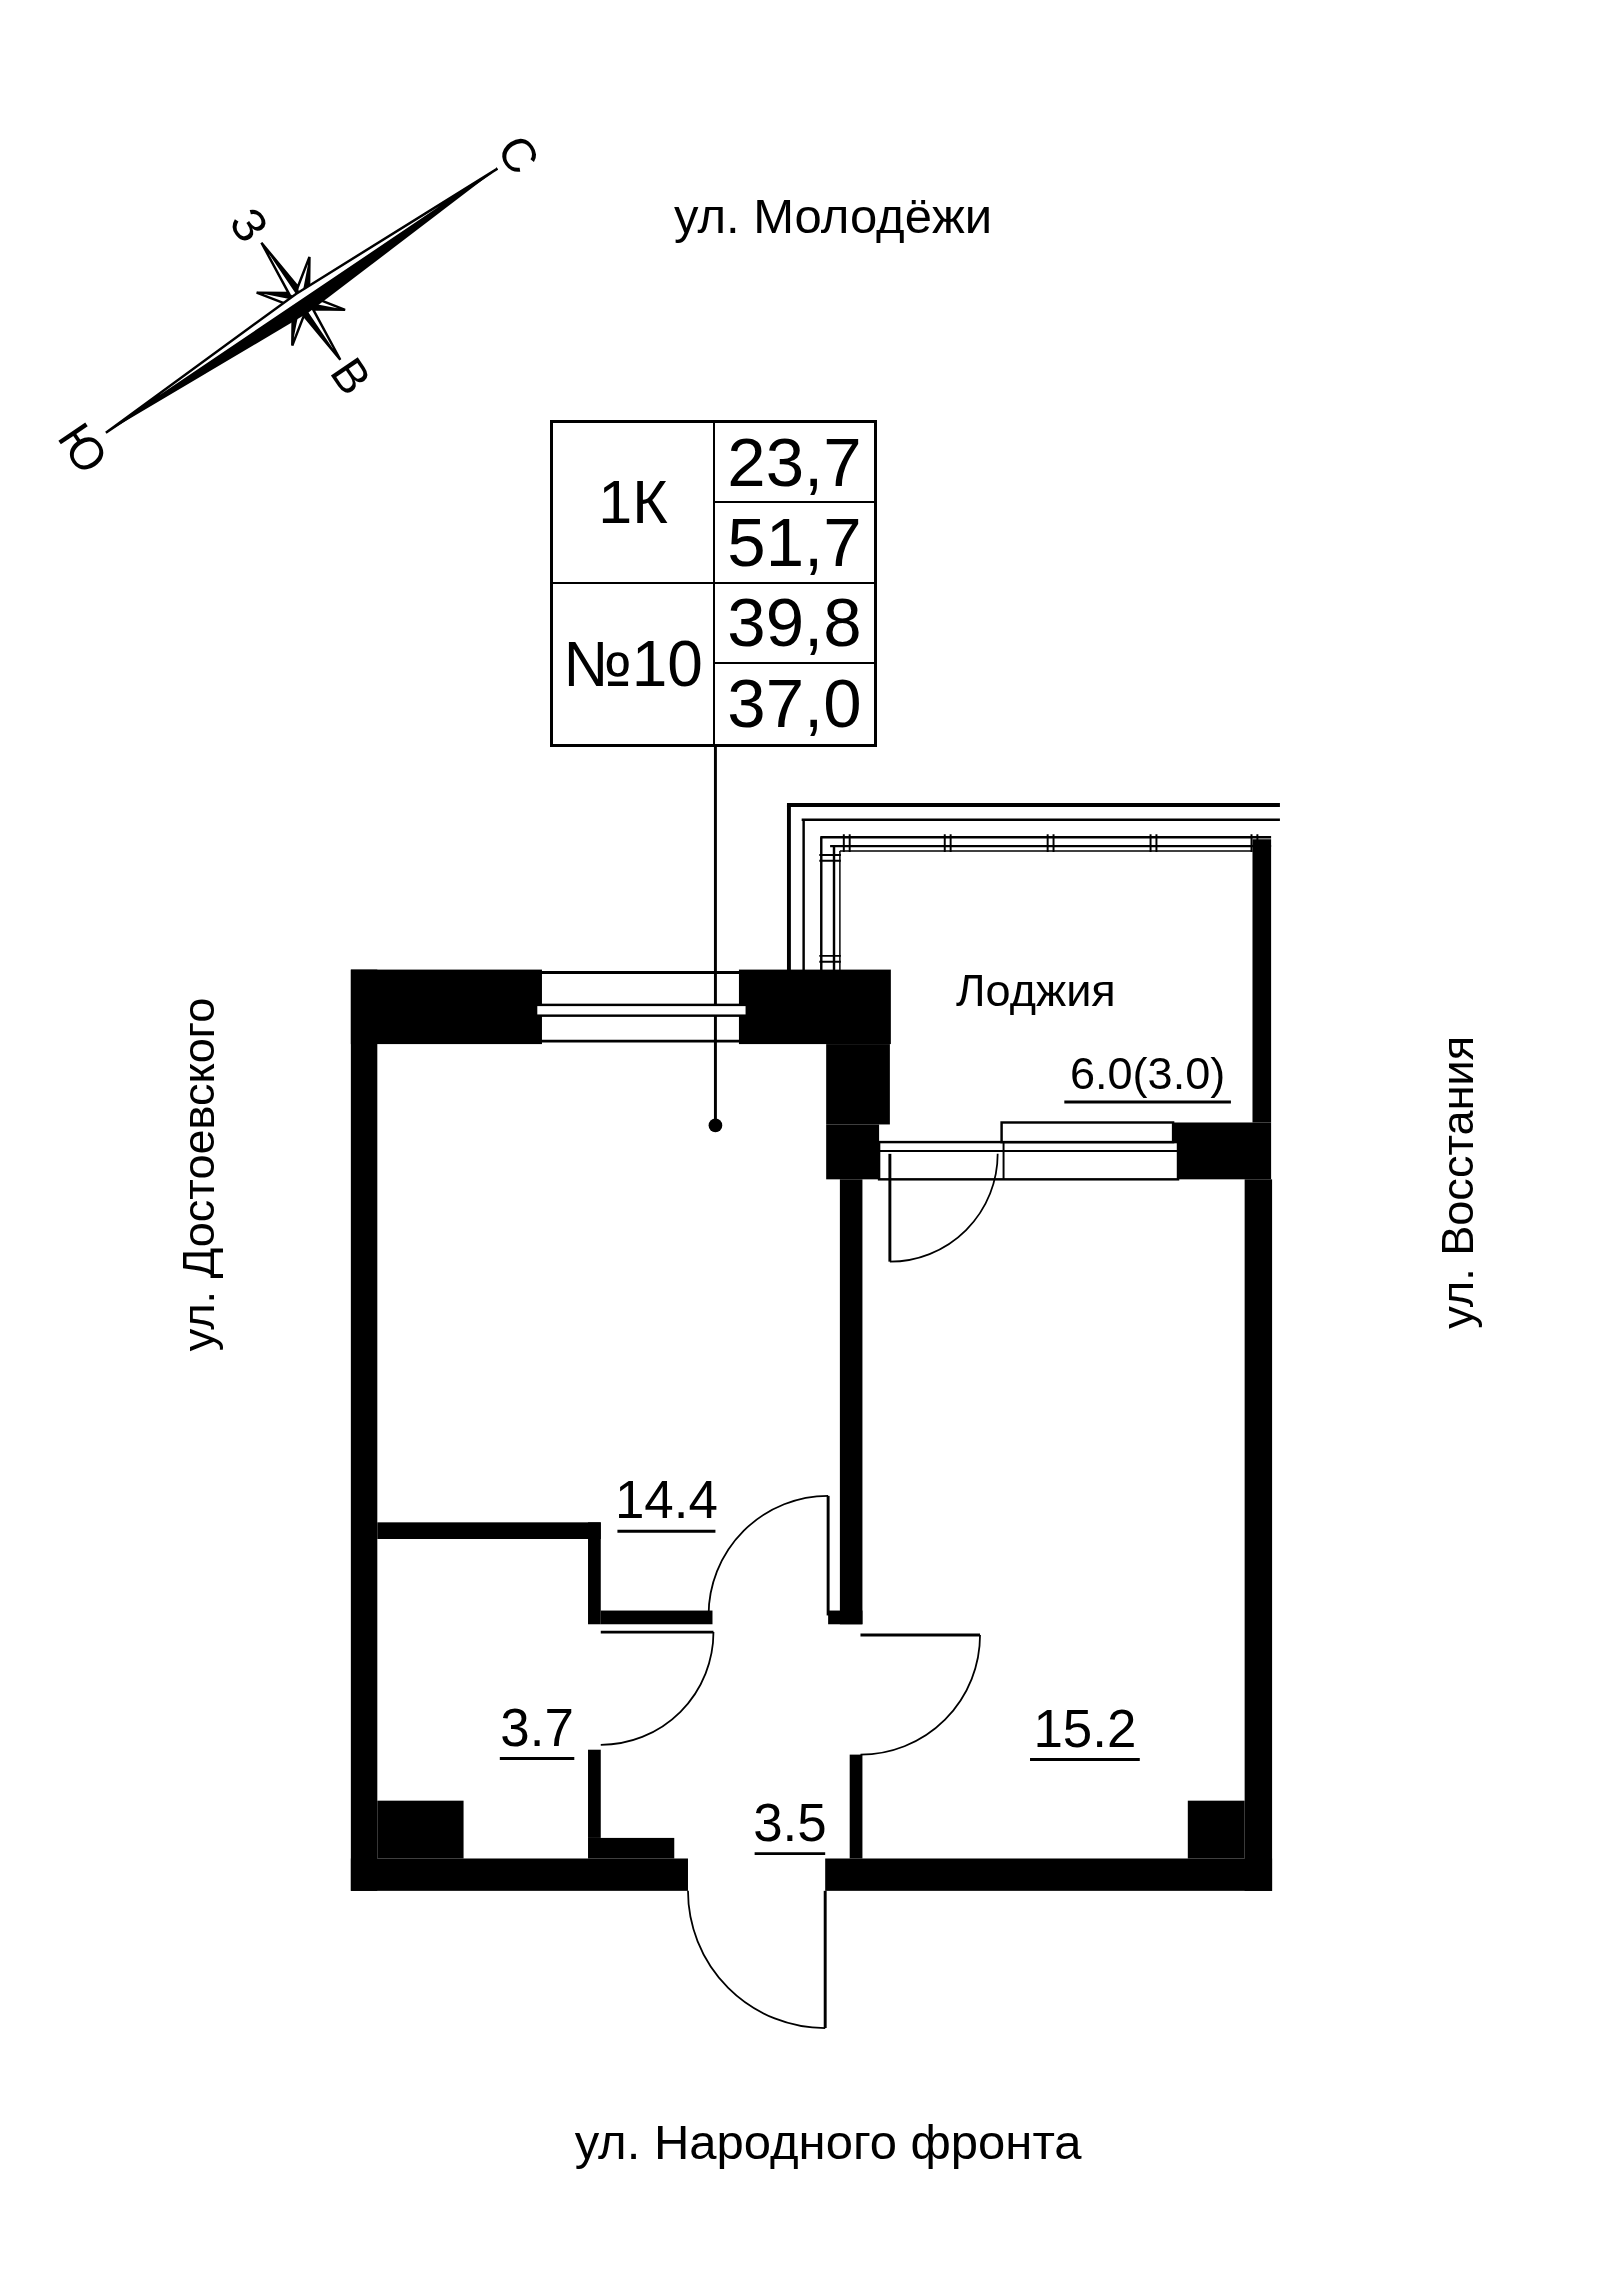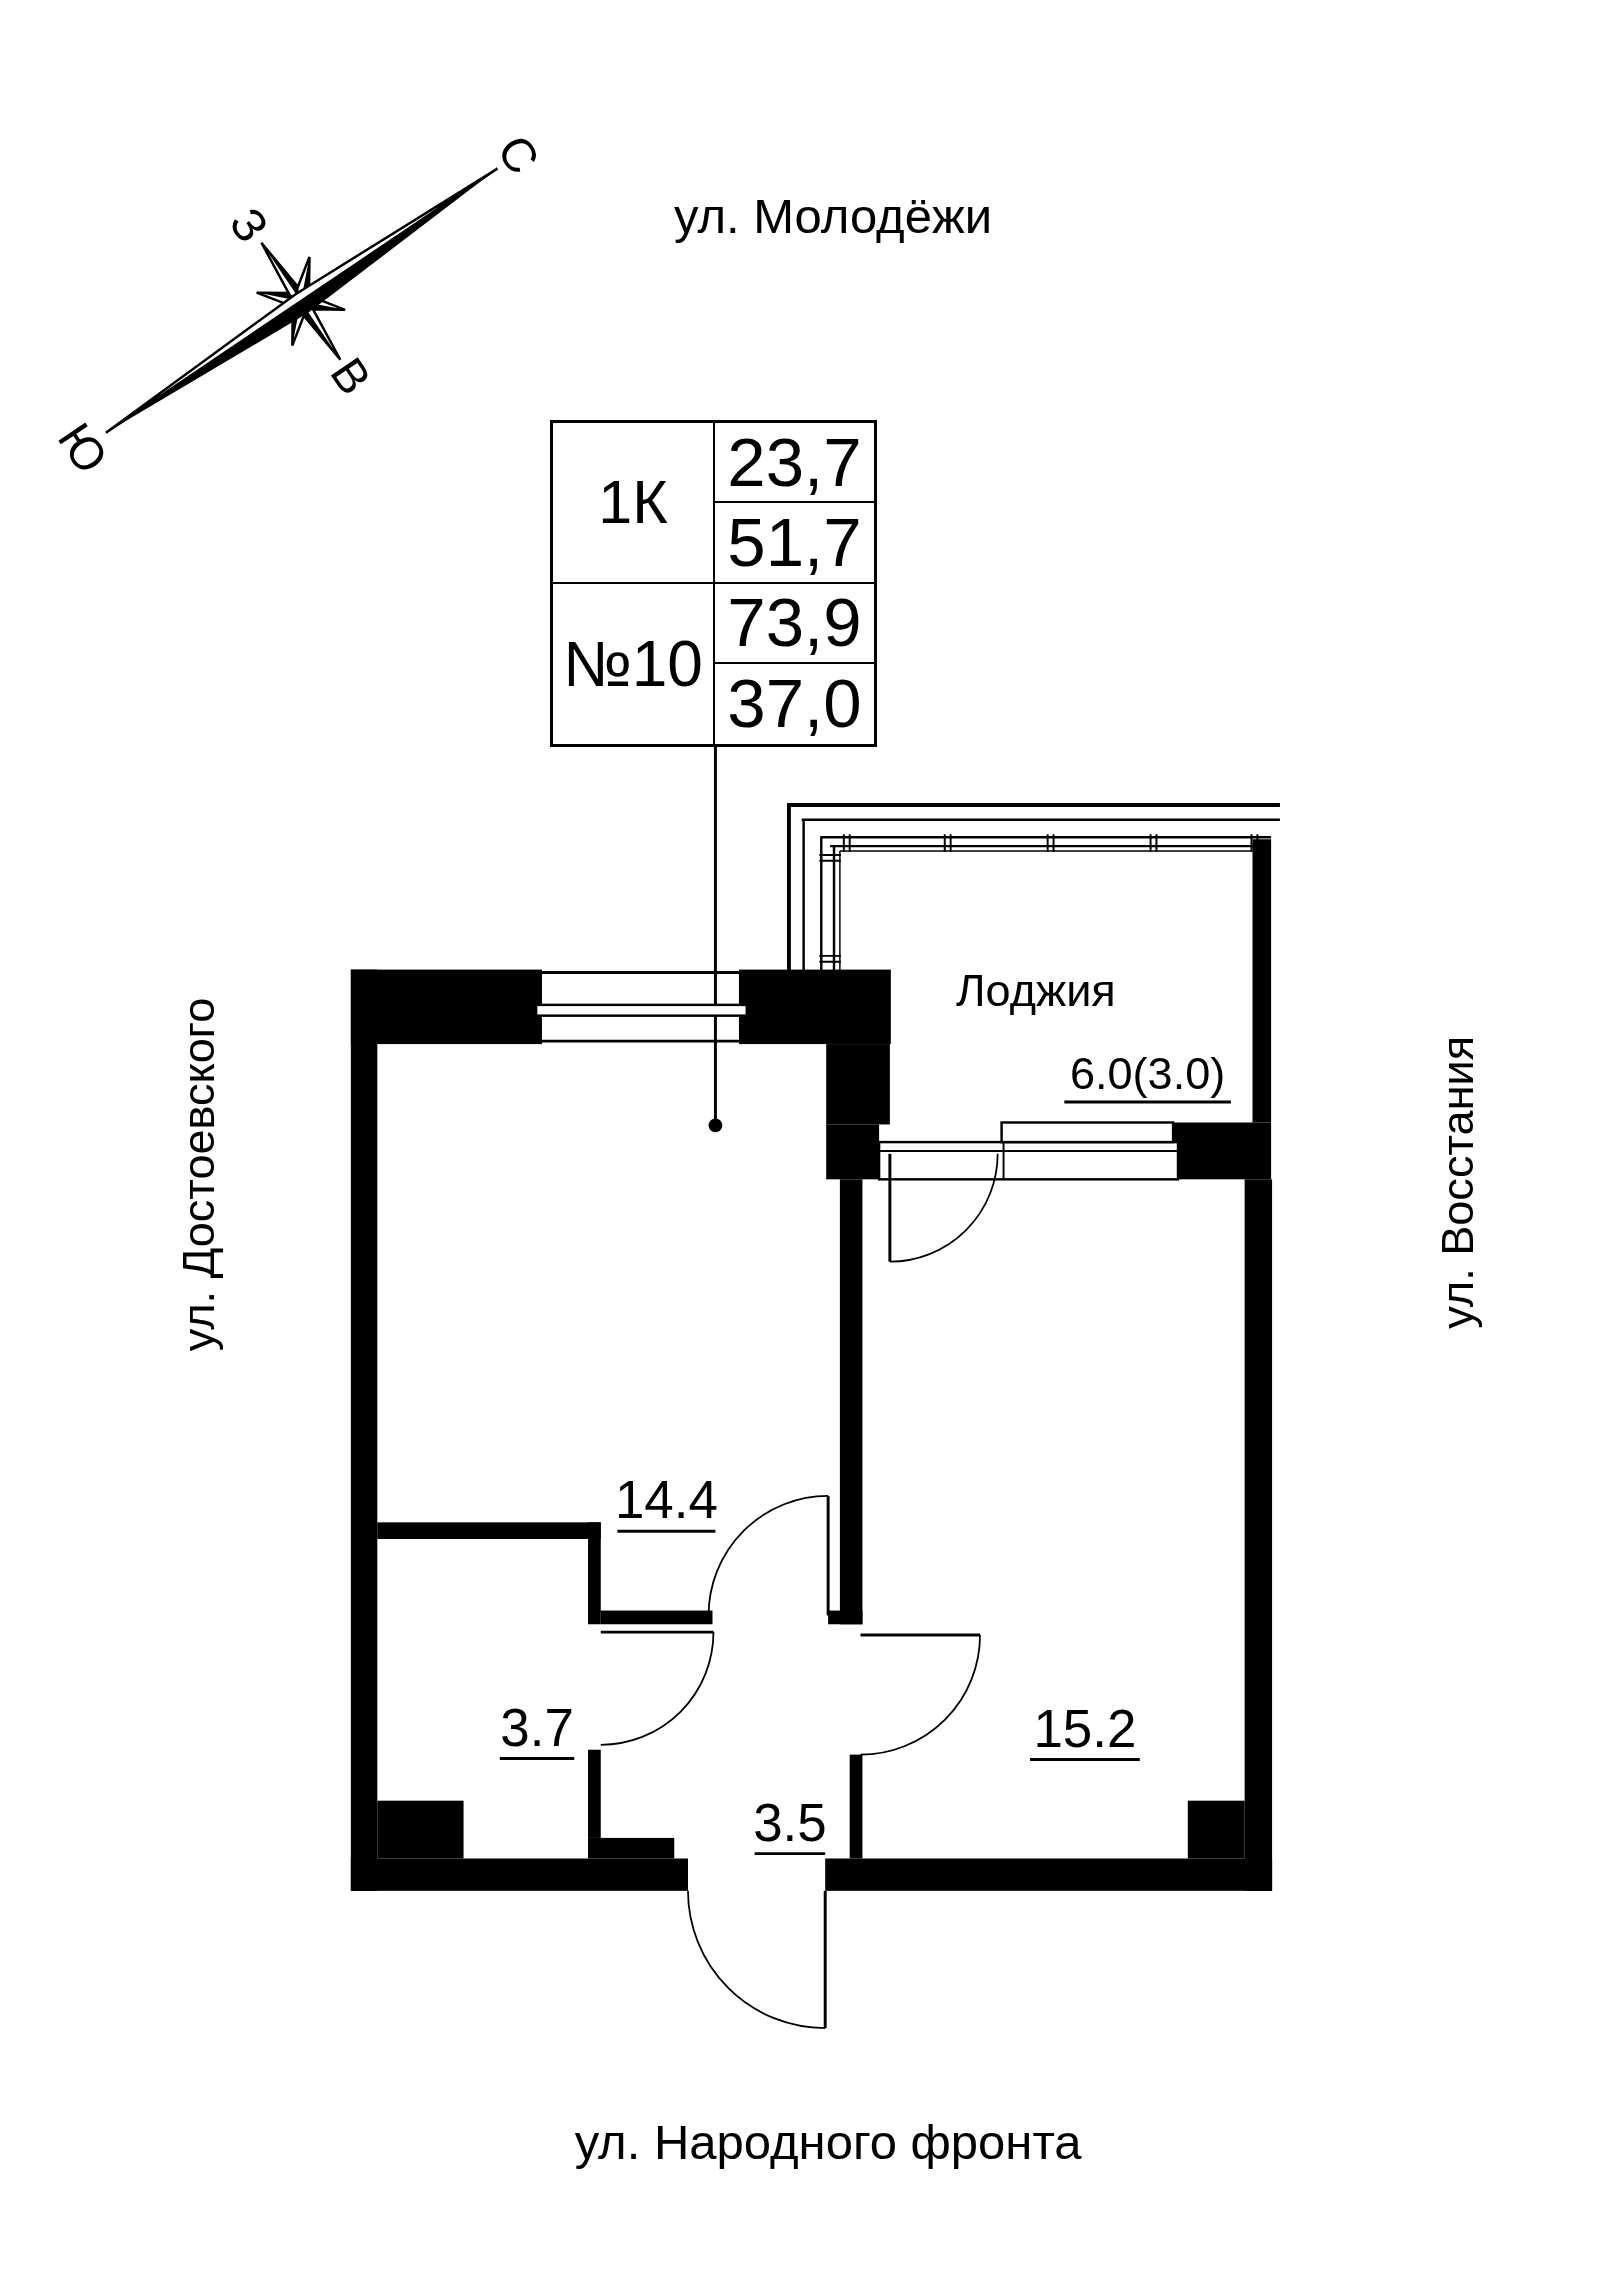--- a/index.html
+++ b/index.html
@@ -138,16 +138,16 @@
     <text class="room-num" x="1107" y="1782" text-anchor="middle">15.2</text>
     <line x1="1051" y1="1795" x2="1163" y2="1795" stroke="#000" stroke-width="3"></line>
   </g>
 </svg>
 
 <div id="info-table">
   <div class="cell type-cell">1К</div>
   <div class="cell area-cell b" style="grid-row:1">23,7</div>
   <div class="cell area-cell b" style="grid-row:2">51,7</div>
   <div class="cell number-cell">№10</div>
-  <div class="cell area-cell b" style="grid-row:3">73,9</div>
+  <div class="cell area-cell b" style="grid-row:3">39,8</div>
   <div class="cell area-cell" style="grid-row:4">37,0</div>
 </div>
 
 
 </body></html>

